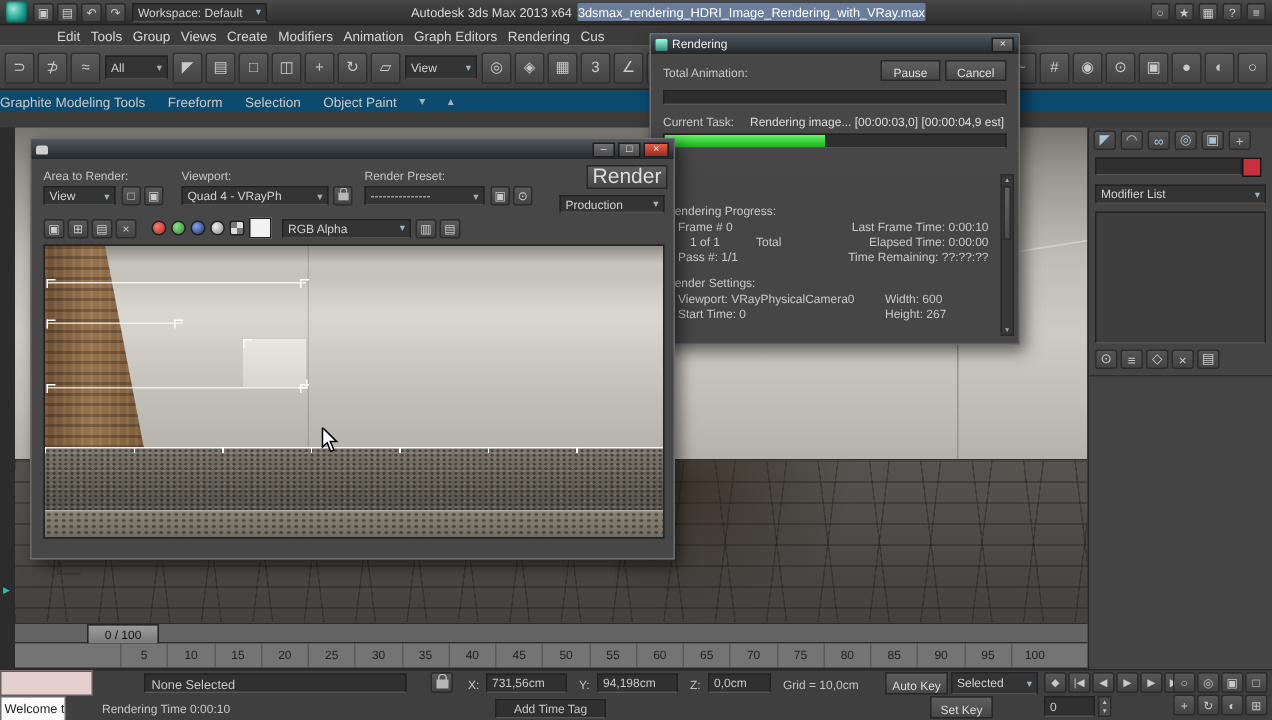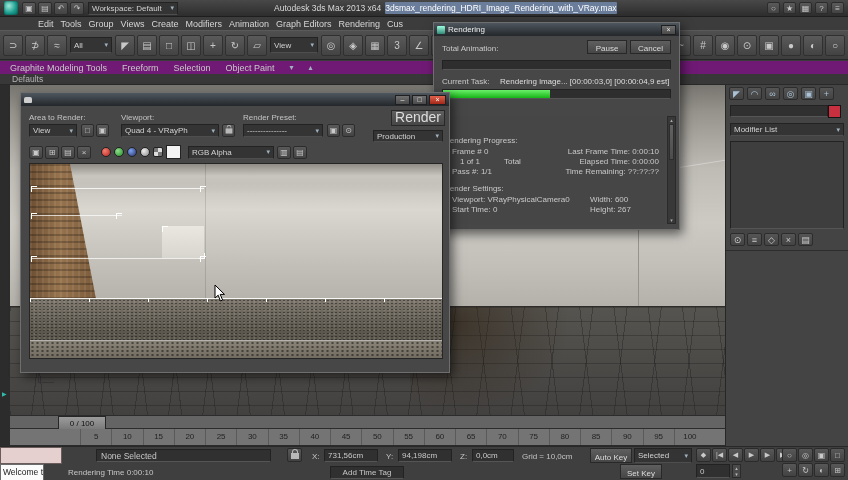--- a/index.html
+++ b/index.html
@@ -128,32 +128,29 @@
         <div class="ticon">#</div>
         <div class="ticon">◉</div>
         <div class="ticon">⊙</div>
         <div class="ticon">▣</div>
         <div class="ticon">●</div>
         <div class="ticon">◐</div>
         <div class="ticon">○</div>
       </div>
   </div>
 
-  <div class="abs" style="left:0;top:61px;width:848px;height:13px;background:#701a75;display:flex;align-items:center;gap:15px;padding-left:10px;font-size:9px;color:#c8c8c8;box-sizing:border-box">
+  <div class="abs" style="left:0;top:61px;width:848px;height:13px;background:#0c4a6e;display:flex;align-items:center;gap:15px;font-size:9px;color:#c8c8c8;box-sizing:border-box">
     <span>Graphite Modeling Tools</span>
     <span>Freeform</span>
     <span>Selection</span>
     <span>Object Paint</span>
     <span class="arr" style="color:#9fb2c0;font-size:8px">▾</span>
     <span class="arr" style="color:#9fb2c0;font-size:8px">▴</span>
   </div>
 
-  <div class="abs" style="left:0;top:74px;width:848px;height:11px;background:#383838;border-bottom:1px solid #292929;font-size:8.5px;color:#b5b5b5;padding-left:12px;box-sizing:border-box">
-    <span>Defaults</span>
-  </div>
 
   <div class="abs" style="left:0;top:85px;width:10px;height:361px;background:#2c2c2c;border-right:1px solid #1f1f1f">
     <span style="position:absolute;left:2px;top:305px;font-size:6px;color:#2fb9a8">▶</span>
   </div>
 
   <div class="abs" style="left:10px;top:85px;width:715px;height:330px;background:#5a5a5a;overflow:hidden">
     <div class="abs" style="left:0;top:0;width:715px;height:222px;background:linear-gradient(180deg,#77756f 0%,#96938c 12%,#bfbcb6 38%,#cdcac4 62%,#c2bfb9 82%,#b4b1ab 100%)"></div>
     <div class="abs" style="left:430px;top:120px;width:300px;height:1px;background:rgba(255,255,255,.35);transform:rotate(-9deg);transform-origin:0 0"></div>
     <div class="abs" style="left:628px;top:55px;width:1px;height:167px;background:#96938c"></div>
     <div class="abs" style="left:0;top:221px;width:715px;height:1px;background:#2e2d2b"></div>

